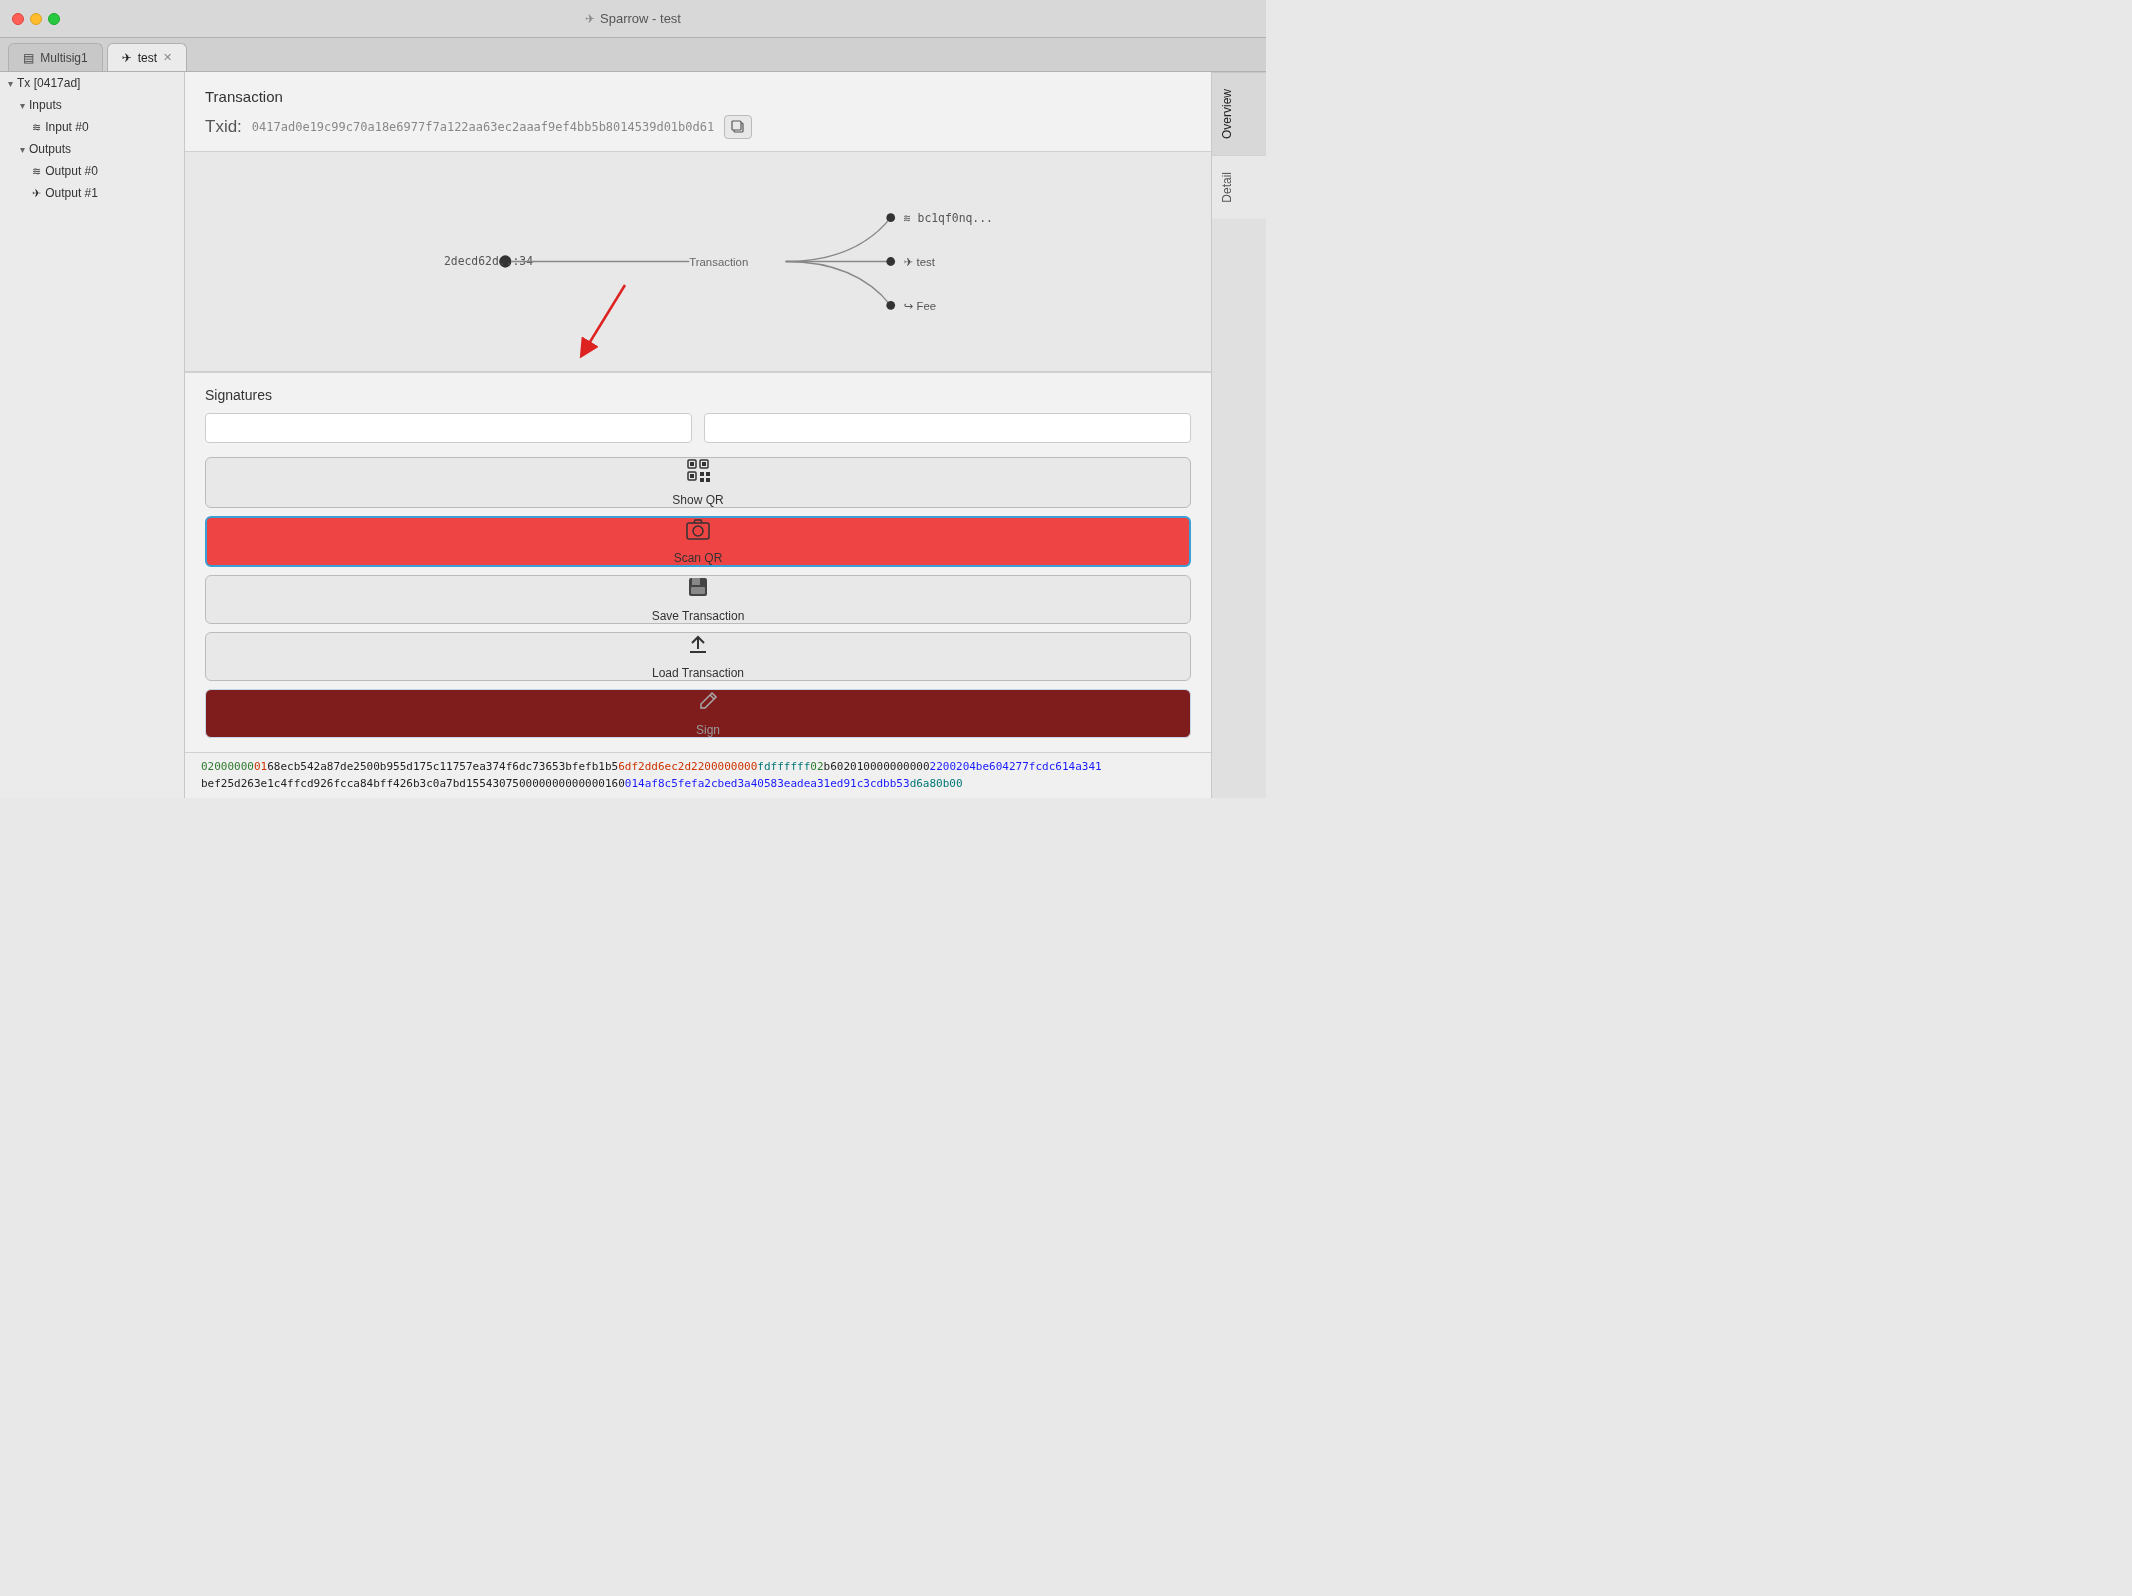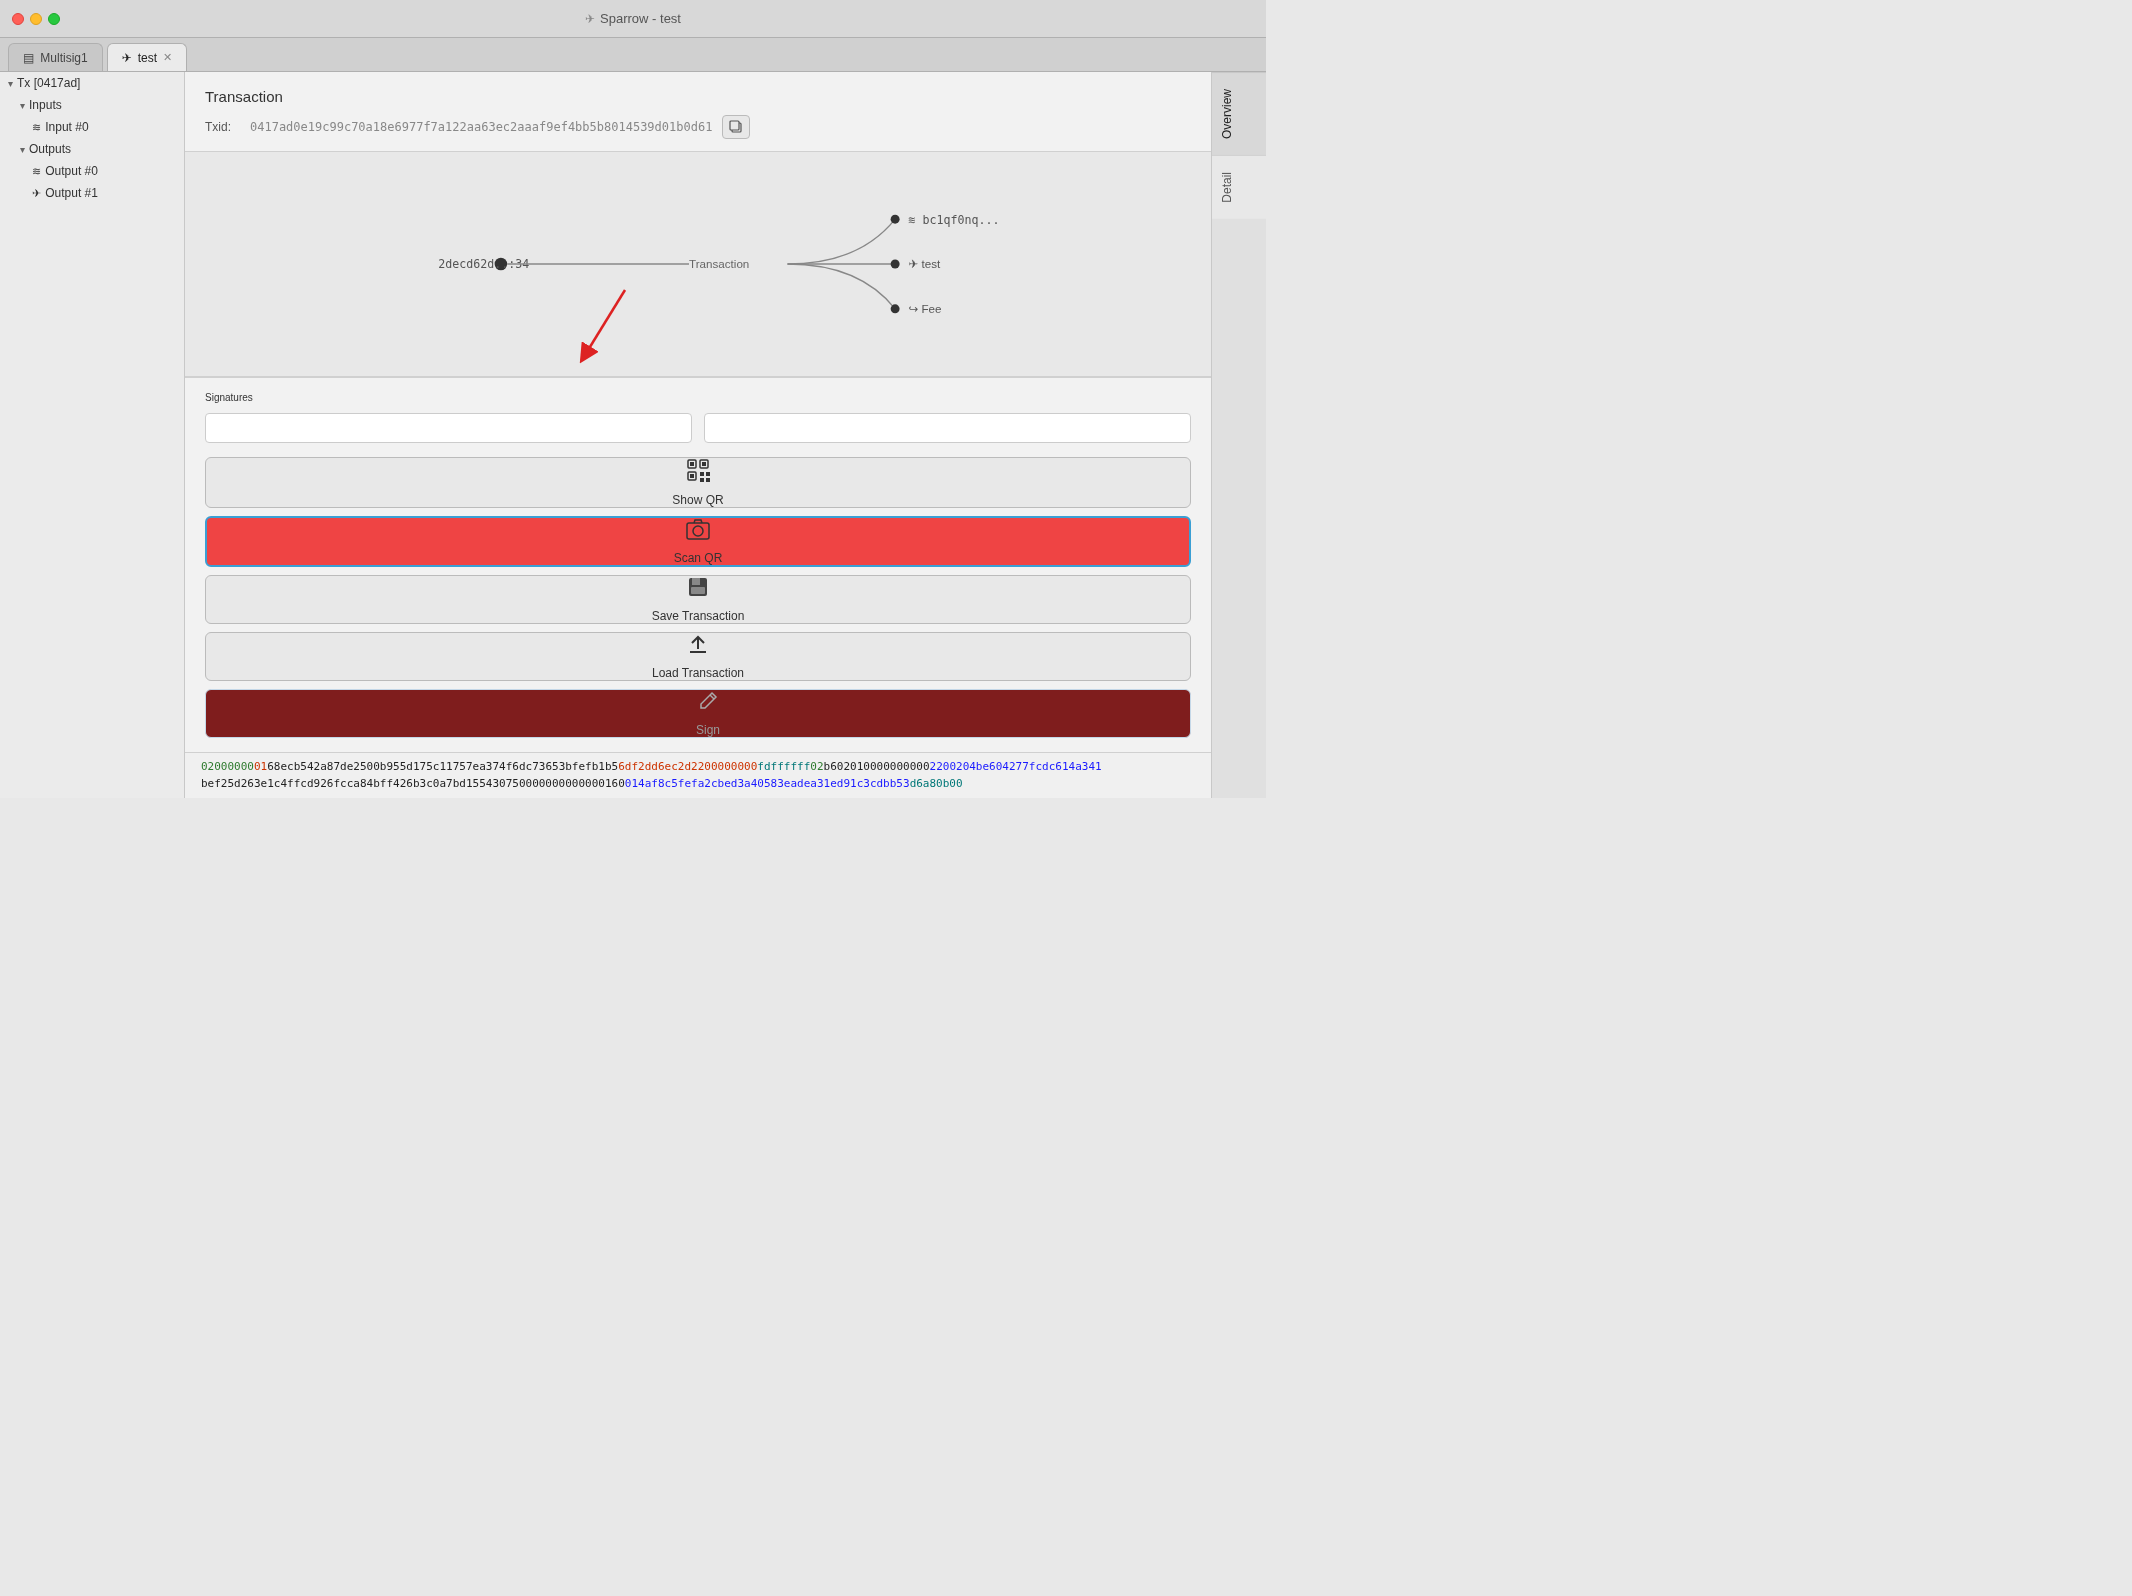--- a/index.html
+++ b/index.html
@@ -121,21 +121,21 @@
       font-weight: 500;
       color: #333;
       margin-bottom: 10px;
     }
     .txid-row {
       display: flex;
       align-items: center;
       gap: 10px;
     }
     .txid-label {
-      font-size: 12px;
+      font-size: 17px;
       color: #555;
       min-width: 35px;
     }
     .txid-value {
       font-size: 12px;
       color: #888;
       font-family: monospace;
     }
     .copy-btn {
       width: 28px;
@@ -184,21 +184,21 @@
       color: #222;
     }
 
     
     .bottom-section {
       padding: 14px 20px;
       background: #f2f2f2;
       border-top: 1px solid #d0d0d0;
     }
     .signatures-title {
-      font-size: 10px;
+      font-size: 14px;
       font-weight: 500;
       color: #333;
       margin-bottom: 10px;
     }
     .sig-inputs {
       display: flex;
       gap: 12px;
       margin-bottom: 14px;
     }
     .sig-input {

